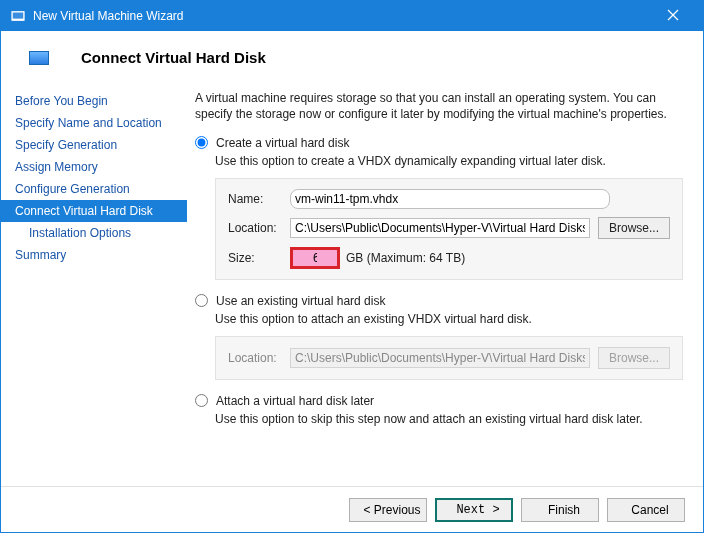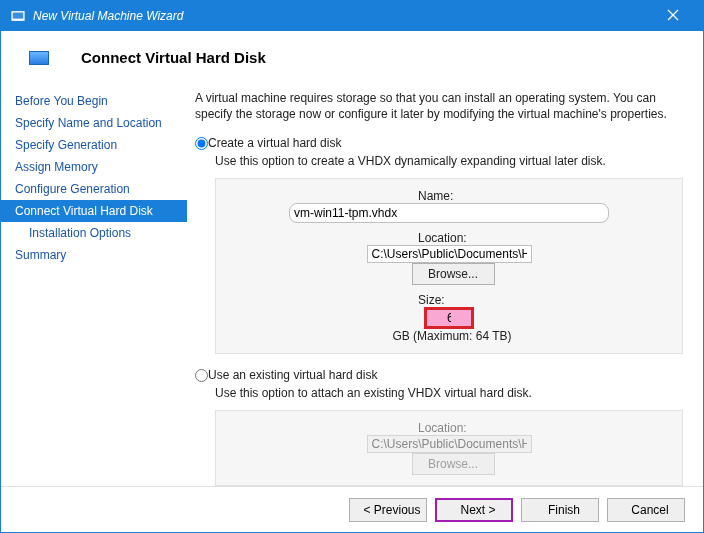--- a/index.html
+++ b/index.html
@@ -1,49 +1,49 @@
 <!DOCTYPE html>
 <html><head>
 <meta charset="utf-8">
 <style>
   * { box-sizing: border-box; margin: 0; padding: 0; }
   body { font-family: "Segoe UI", Tahoma, sans-serif; font-size: 12px; color: #000; background: #fff; }
   .window { width: 704px; height: 533px; border: 1px solid #1a7fd8; position: relative; background: #fff; }
-  .titlebar { height: 30px; background: #1a7fd8; color: #fff; display: flex; align-items: center; padding: 0 10px; font-size: 12px; font-style: italic; }
+  .titlebar { height: 30px; background: #1a7fd8; color: #fff; display: flex; align-items: center; padding: 0 10px; font-size: 12px; }
   .titlebar .ticon { width: 14px; height: 14px; margin-right: 8px; }
   .titlebar .title { flex: 1; }
   .titlebar .close { width: 40px; text-align: center; font-size: 14px; cursor: pointer; }
   .header { display: flex; align-items: center; padding: 18px 20px 14px 28px; }
   .header .hicon { width: 20px; height: 14px; background: linear-gradient(180deg,#6bb7ff 0%,#2a7de0 100%); border:1px solid #1867b5; margin-right: 32px; }
   .header h1 { font-size: 15px; font-weight: 700; color: #000; }
   .body { display: flex; }
   .sidebar { width: 186px; padding: 10px 0 0 0; }
   .sidebar .item { padding: 4px 10px 4px 14px; color: #1a55a9; font-size: 12px; cursor: pointer; }
   .sidebar .item.sub { padding-left: 28px; }
   .sidebar .item.active { background: #1a7fd8; color: #fff; }
   .content { flex: 1; padding: 10px 20px 10px 8px; font-size: 12px; color: #222; }
   .desc { line-height: 1.35; margin-bottom: 14px; }
   .opt { margin-bottom: 10px; }
-  .opt-head { display: flex; align-items: center; gap: 0; }
+  .opt-head { display: flex; align-items: flex-start; gap: 8px; }
   .opt-head input[type=radio] { width: 13px; height: 13px; }
   .opt-sub { margin-left: 20px; margin-top: 4px; color: #222; }
   .fieldbox { margin: 10px 0 14px 20px; background: #f6f6f6; border: 1px solid #e2e2e2; padding: 10px 12px; }
   .fieldbox.disabled { color: #888; }
-  .frow { display: flex; align-items: center; margin-bottom: 8px; flex-direction: column; }
+  .frow { display: flex; align-items: center; margin-bottom: 8px; }
   .frow:last-child { margin-bottom: 0; }
   .flabel { width: 62px; }
   .ftext { flex: 1; height: 20px; border: 1px solid #bfbfbf; background: #fff; padding: 1px 4px; font-size: 12px; font-family: inherit; }
   .ftext.short { width: 320px; flex: none; border-radius: 8px; }
   .ftext.dis { background: #f0f0f0; color: #888; border-color: #d4d4d4; }
   .sizebox { width: 50px; height: 22px; border: 3px solid #d8232a; background: #f9a8d4; text-align: right; padding: 0 20px; font-size: 12px; font-family: inherit; }
-  .browse { width: 83px; height: 22px; margin-left: 8px; background: #efefef; border: 1px solid #b0b0b0; font-size: 12px; cursor: pointer; text-align:center; line-height:20px; }
+  .browse { width: 72px; height: 22px; margin-left: 8px; background: #efefef; border: 1px solid #b0b0b0; font-size: 12px; cursor: pointer; text-align:center; line-height:20px; }
   .browse.dis { color: #a0a0a0; border-color: #d4d4d4; background:#efefef; cursor:default;}
   .footer { position: absolute; bottom: 0; left: 0; right: 0; height: 46px; border-top: 1px solid #e0e0e0; display: flex; justify-content: flex-end; align-items: center; padding-right: 18px; gap: 8px; }
   .btn { width: 78px; height: 24px; background: #efefef; border: 1px solid #b0b0b0; font-size: 12px; cursor: pointer; text-align:center; line-height:22px;padding-left:8px; }
-  .btn.primary { border: 2px solid #a21caf; line-height:20px; }
+  .btn.primary { border: 2px solid #0f766e; line-height:20px;font-family:Liberation Mono, monospace; }
 </style>
 </head>
 <body>
 
 <div class="window">
   <div class="titlebar">
     <svg class="ticon" viewBox="0 0 16 16">
         <rect x="1" y="3" width="14" height="10" fill="#fff" stroke="#fff" stroke-width="1"></rect>
         <rect x="2" y="4" width="12" height="7" fill="#3a8fe0"></rect>
       </svg>
@@ -108,20 +108,27 @@
         <div class="opt-sub">Use this option to attach an existing VHDX virtual hard disk.</div>
         <div class="fieldbox disabled">
           <div class="frow">
             <div class="flabel">Location:</div>
             <input class="ftext dis" disabled="" value="C:\Users\Public\Documents\Hyper-V\Virtual Hard Disks\" style="">
             <div class="browse dis">Browse...</div>
           </div>
         </div>
       </div>
 
+      <div class="opt">
+        <div class="opt-head">
+          <input type="radio" name="vhd" style="">
+          <span>Attach a virtual hard disk later</span>
+        </div>
+        <div class="opt-sub">Use this option to skip this step now and attach an existing virtual hard disk later.</div>
+      </div>
     </div>
   </div>
 
   <div class="footer">
     <div class="btn"><span>&lt; Previous</span></div>
     <div class="btn primary"><span>Next &gt;</span></div>
     <div class="btn"><span>Finish</span></div>
     <div class="btn"><span>Cancel</span></div>
   </div>
 </div>

